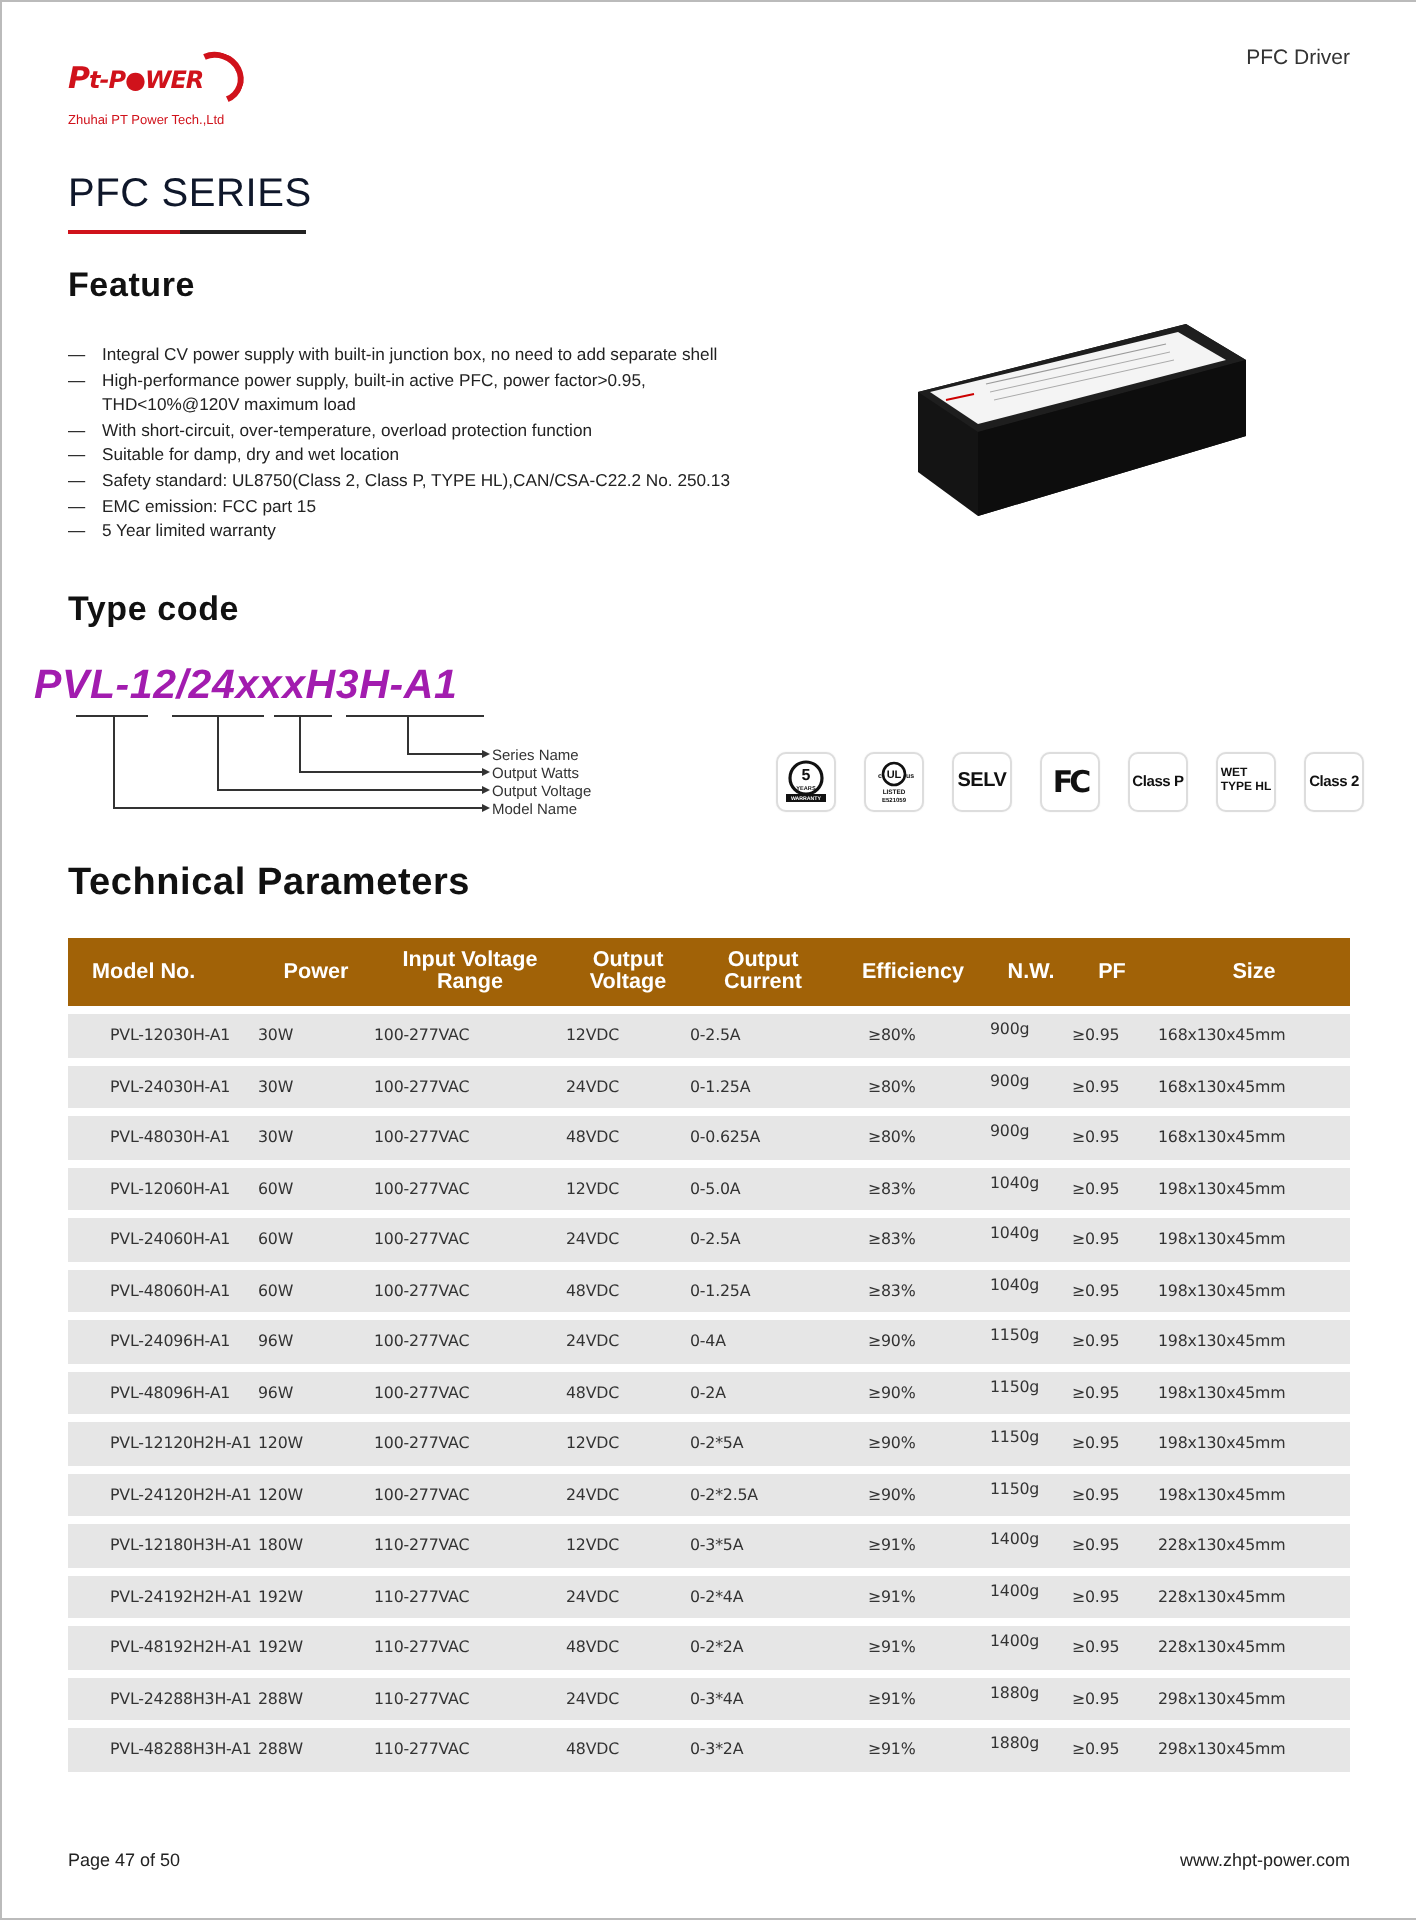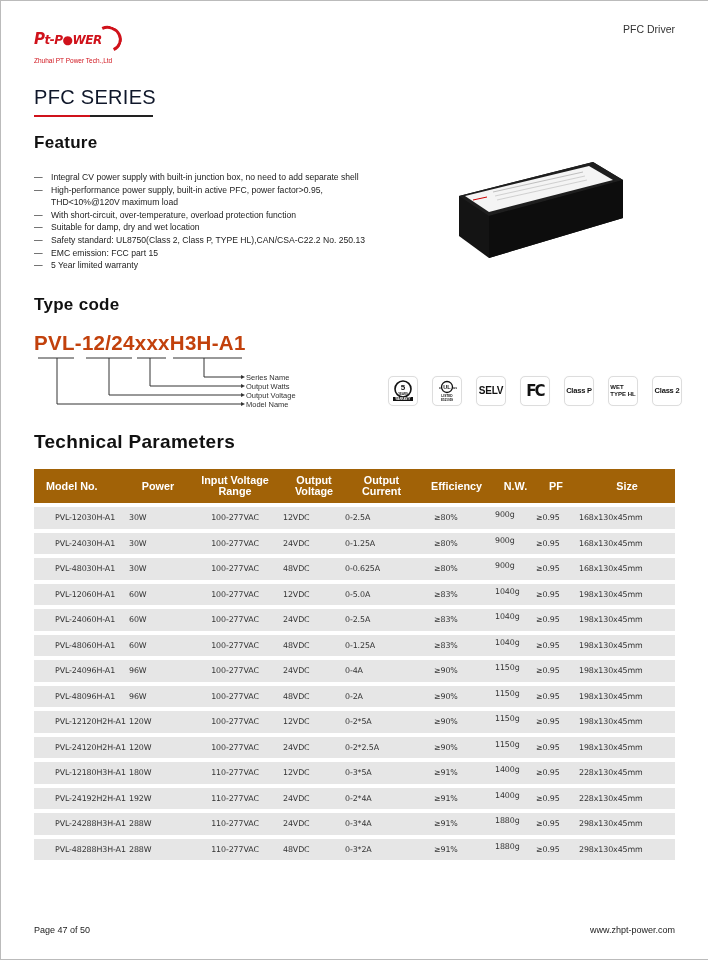--- a/index.html
+++ b/index.html
@@ -19,39 +19,39 @@
   .series-underline .red { position: absolute; left: 0; top: 0; width: 56px; height: 2px; background: #d0121b; }
 
   .h2 { position: absolute; font-size: 17px; font-weight: bold; color: #111; letter-spacing: 0.3px; }
 
   .features { position: absolute; left: 33px; top: 170px; list-style: none; font-size: 8.6px; color: #222; line-height: 12.6px; }
   .features li { position: relative; padding-left: 17px; }
   .features li .dash { position: absolute; left: 0; top: 0; }
 
   .product { position: absolute; left: 452px; top: 157px; width: 180px; height: 110px; }
 
-  .typecode { position: absolute; left: 33px; top: 330px; font-size: 20.5px; font-weight: bold; color: #c2410c; letter-spacing: 0.3px; }
+  .typecode { position: absolute; left: 16px; top: 330px; font-size: 20.5px; font-weight: bold; color: #a21caf; letter-spacing: 0.3px; font-style: italic; }
   .tc-lines { position: absolute; left: 0; top: 0; width: 708px; height: 420px; pointer-events: none; }
   .tc-label { position: absolute; left: 245px; font-size: 7.5px; color: #333; }
 
   .badges { position: absolute; left: 387px; top: 375px; display: flex; gap: 14px; }
   .badge { width: 30px; height: 30px; border: 1px solid #ddd; border-radius: 5px; background: #fff; display: flex; align-items: center; justify-content: center; font-weight: bold; color: #111; text-align: center; line-height: 8px; box-shadow: 0 0 1px #eee; }
   .badge-text { font-size: 8px; font-weight: bold; letter-spacing: -0.2px; }
   .badge-small { font-size: 6px; font-weight: bold; text-align: left; line-height: 7px; }
 
   .tech-title { position: absolute; left: 33px; top: 430px; font-size: 19px; font-weight: bold; color: #111; letter-spacing: 0.3px; }
 
   table.params { position: absolute; left: 33px; top: 468px; width: 641px; border-collapse: separate; border-spacing: 0 4px; margin-top: -4px; }
   table.params thead th { background: #a16207; color: #fff; font-weight: bold; font-size: 10.8px; height: 34px; line-height: 11px; text-align: center; }
   table.params thead th:first-child { text-align: left; padding-left: 12px; }
   table.params tbody td { background: #e6e6e6; height: 21.5px; font-family: "DejaVu Sans", sans-serif; font-size: 7.9px; color: #333; letter-spacing: -0.1px; white-space: nowrap; }
   table.params tbody td:first-child { padding-left: 21px; margin-left: 24px; }
   .c-model { width: 95px; }
   .c-power { width: 58px; }
-  .c-input { width: 96px; text-align: center; }
+  .c-input { width: 96px; }
   .c-out { width: 62px; }
   .c-cur { width: 73px; }
   .c-eff { width: 77px; padding-left: 16px; }
   .c-nw { width: 41px; vertical-align: top; padding-top: 3px; }
   .c-pf { width: 40px; }
   .c-size { width: 99px; padding-left: 3px; }
 
   .footer-left { position: absolute; left: 33px; top: 924px; font-size: 9px; color: #222; }
   .footer-right { position: absolute; right: 33px; top: 924px; font-size: 9px; color: #222; }
 </style>
@@ -303,20 +303,31 @@
           <td class="c-power">192W</td>
           <td class="c-input">110-277VAC</td>
           <td class="c-out">24VDC</td>
           <td class="c-cur">0-2*4A</td>
           <td class="c-eff">≥91%</td>
           <td class="c-nw">1400g</td>
           <td class="c-pf">≥0.95</td>
           <td class="c-size">228x130x45mm</td>
         </tr>
         <tr>
+          <td class="c-model">PVL-48192H2H-A1</td>
+          <td class="c-power">192W</td>
+          <td class="c-input">110-277VAC</td>
+          <td class="c-out">48VDC</td>
+          <td class="c-cur">0-2*2A</td>
+          <td class="c-eff">≥91%</td>
+          <td class="c-nw">1400g</td>
+          <td class="c-pf">≥0.95</td>
+          <td class="c-size">228x130x45mm</td>
+        </tr>
+        <tr>
           <td class="c-model">PVL-24288H3H-A1</td>
           <td class="c-power">288W</td>
           <td class="c-input">110-277VAC</td>
           <td class="c-out">24VDC</td>
           <td class="c-cur">0-3*4A</td>
           <td class="c-eff">≥91%</td>
           <td class="c-nw">1880g</td>
           <td class="c-pf">≥0.95</td>
           <td class="c-size">298x130x45mm</td>
         </tr>

